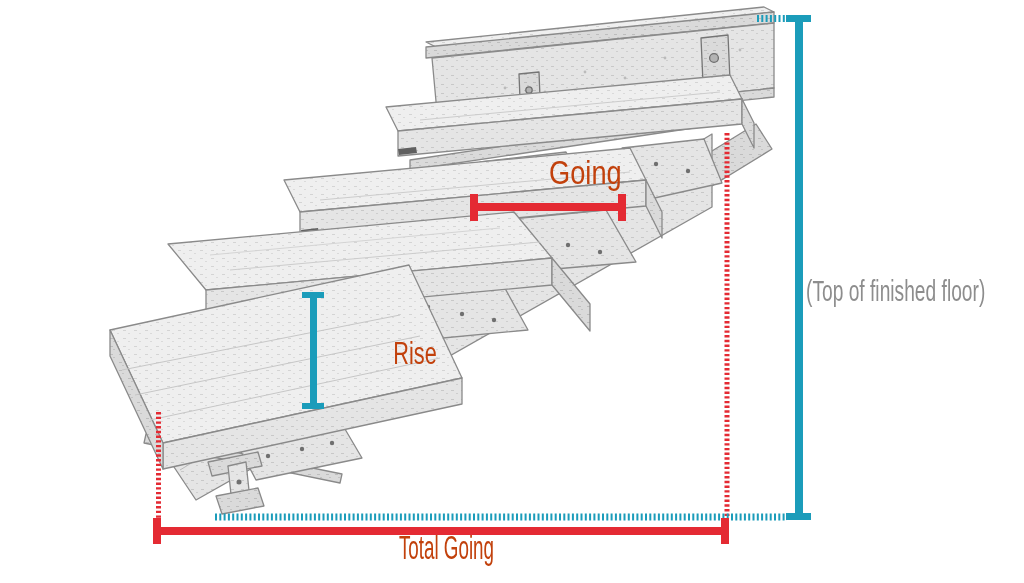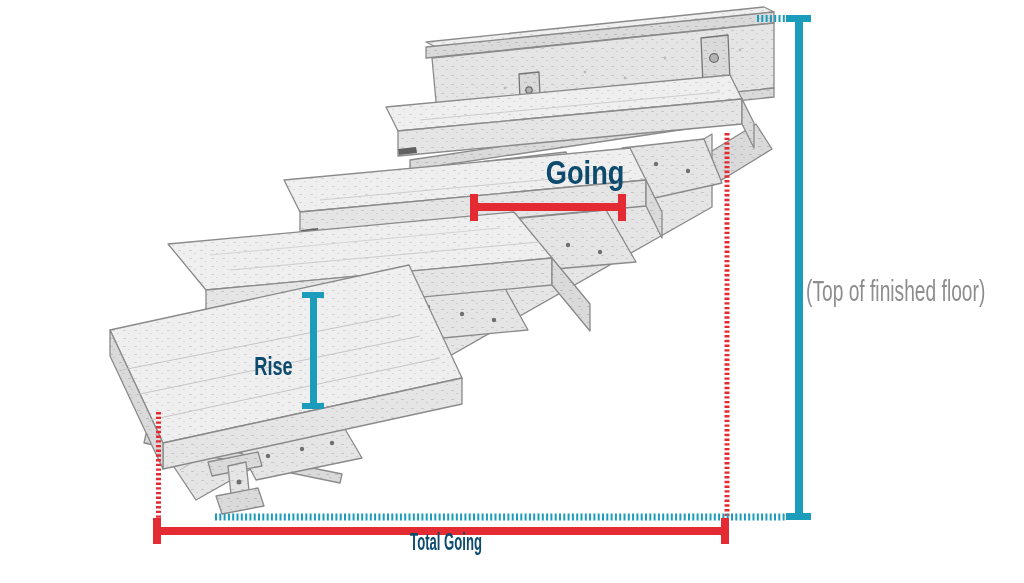--- a/index.html
+++ b/index.html
@@ -6,36 +6,36 @@
   .stage{
     position:relative;
     width:1024px;height:583px;
     background:#ffffff;
     overflow:hidden;
     font-family:"Liberation Sans", sans-serif;
   }
   .stage svg{position:absolute;left:0;top:0;}
   .lbl{
     position:absolute;
-    font-weight:bold;
-    color:#0c4a6e;
+    font-weight:normal;
+    color:#c2410c;
     line-height:1;
     white-space:nowrap;
   }
   .lbl .sq{display:inline-block;transform-origin:50% 50%;}
   .lbl.left-align .sq{transform-origin:0 50%;}
   #going-label   {left:485px;top:155px;width:200px;text-align:center;font-size:34px;}
   #going-label .sq{transform:scaleX(0.80);}
-  #rise-label    {left:246px;top:353px;width:200px;text-align:left;font-size:26px;}
+  #rise-label    {left:246px;top:338px;width:200px;text-align:right;font-size:31px;}
   #rise-label .sq{transform:scaleX(0.70);}
   #total-rise-label{left:808px;top:241px;font-size:31px;}
   #total-rise-label .sq{transform:scaleX(0.60);}
   #total-rise-sublabel{left:806px;top:276px;font-size:30px;font-weight:400;color:#8d8d8d;}
   #total-rise-sublabel .sq{transform:scaleX(0.64);}
-  #total-going-label{left:346px;top:531px;width:200px;text-align:center;font-size:23px;}
+  #total-going-label{left:346px;top:531px;width:200px;text-align:center;font-size:33px;}
   #total-going-label .sq{transform:scaleX(0.57);}
 </style>
 </head>
 <body>
 
 <div class="stage">
 
 <svg width="1024" height="583" viewBox="0 0 1024 583">
   <defs>
     <pattern id="gA" width="11" height="8" patternUnits="userSpaceOnUse">

